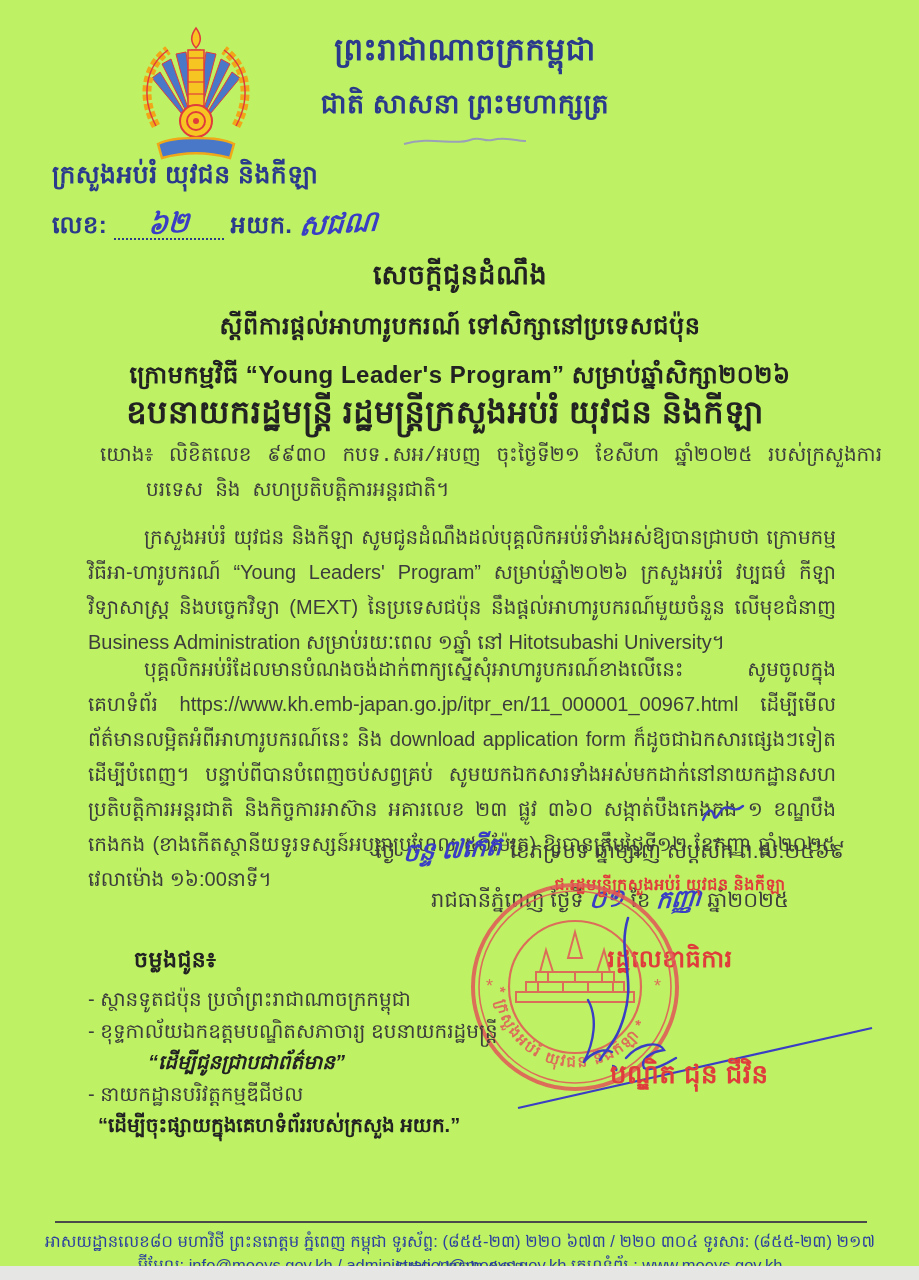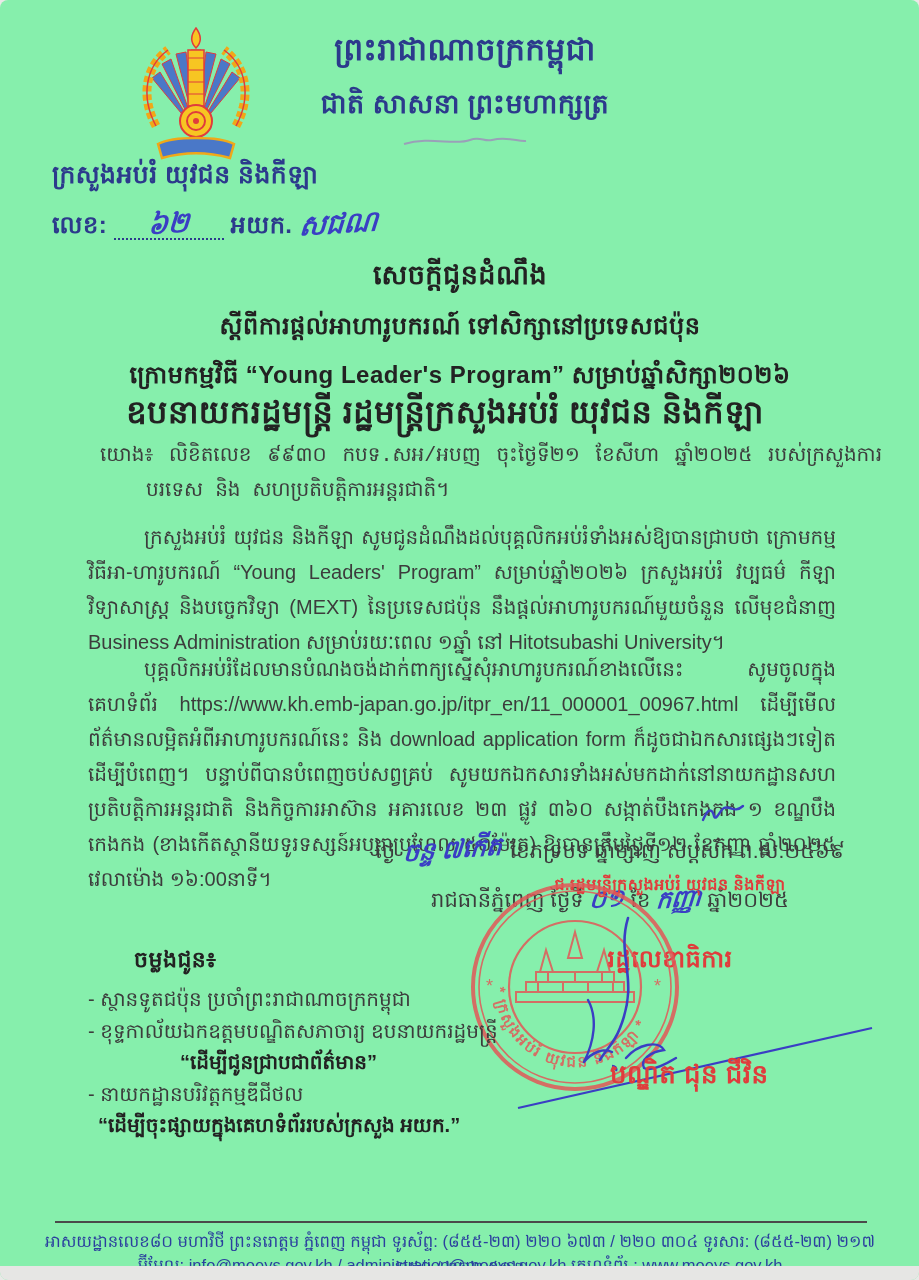--- a/index.html
+++ b/index.html
@@ -1,21 +1,20 @@
 <!DOCTYPE html>
 <html style="--navy: #2c3a8c; --red: #e03c3c; --stampRed: #e25858; --ink: #3a3ec4; --footerBlue: #2b3f9e; --text: #3c3c3c;"><head>
 <meta charset="utf-8">
 <style>
   html,body{margin:0;padding:0;background:#e9e9e7;}
   #page{
     position:relative;width:919px;height:1280px;margin:0 auto;
-    background:#86efac;overflow:hidden;
+    background:#bef264;overflow:hidden;
     font-family:"Liberation Sans","DejaVu Sans",sans-serif;
     color:var(--text,#3c3c3c);
-    border-radius:8px;
   }
   .abs{position:absolute;}
   .center{text-align:center;}
   .navy{color:var(--navy,#2c3a8c);}
   .red{color:var(--red,#d93a3a);}
   .blue{color:var(--footerBlue,#2b3f9e);}
   .hand{
     color:var(--ink,#3a3ec4);font-style:italic;font-weight:bold;
     display:inline-block;transform:rotate(-4deg) skewX(-8deg);
   }
@@ -169,21 +168,21 @@
       <line x1="18" y1="208" x2="372" y2="128" stroke="#3a3ec4" stroke-width="2.2"></line>
     </svg>
   </div>
 
   <div class="abs red kh-head" style="left:610px;top:1058px;width:280px;font-size:26px;">បណ្ឌិត ជុន ជីវិន</div>
 
   <div class="abs" style="left:88px;top:946px;width:420px;">
     <div class="kh-head" style="font-size:22px;color:#222;margin-left:46px;margin-bottom:6px;">ចម្លងជូន៖</div>
     <div class="cc-item">- ស្ថានទូតជប៉ុន ប្រចាំព្រះរាជាណាចក្រកម្ពុជា</div>
     <div class="cc-item">- ខុទ្ទកាល័យឯកឧត្តមបណ្ឌិតសភាចារ្យ ឧបនាយករដ្ឋមន្ត្រី</div>
-    <div class="cc-item cc-quote" style="margin-left:92px;">“ដើម្បីជូនជ្រាបជាព័ត៌មាន”</div>
+    <div class="cc-item cc-quote" style="margin-left:60px;font-style:italic;">“ដើម្បីជូនជ្រាបជាព័ត៌មាន”</div>
     <div class="cc-item">- នាយកដ្ឋានបរិវត្តកម្មឌីជីថល</div>
     <div class="cc-item cc-quote" style="margin-left:10px;">“ដើម្បីចុះផ្សាយក្នុងគេហទំព័ររបស់ក្រសួង អយក.”</div>
   </div>
 
   <div class="abs" style="left:55px;top:1221px;width:812px;border-top:2px solid #4a4a4a;"></div>
   <div class="abs center blue footer-line" style="left:40px;top:1228px;width:840px;">អាសយដ្ឋានលេខ៨០ មហាវិថី ព្រះនរោត្តម ភ្នំពេញ កម្ពុជា ទូរស័ព្ទ: (៨៥៥-២៣) ២២០ ៦៧៣ / ២២០ ៣០៤ ទូរសារ: (៨៥៥-២៣) ២១៧ ២៥០ / ២១២ ៥១២</div>
   <div class="abs center blue footer-line" style="left:40px;top:1252px;width:840px;">អ៊ីមែល:  info@moeys.gov.kh / administration@moeys.gov.kh    គេហទំព័រ : www.moeys.gov.kh</div>
 
   <div class="abs" style="left:0;top:1266px;width:919px;height:14px;background:#e6e6e4;"></div>
 </div>

